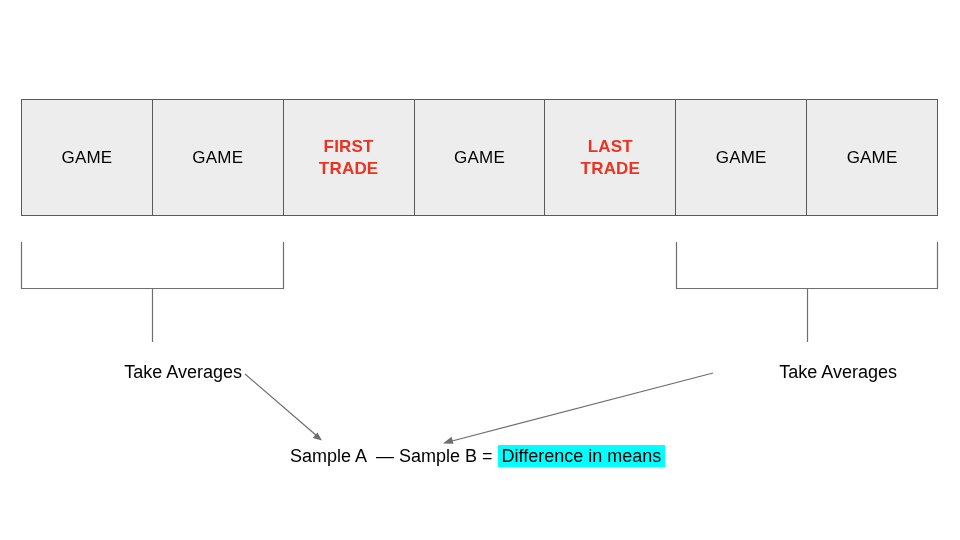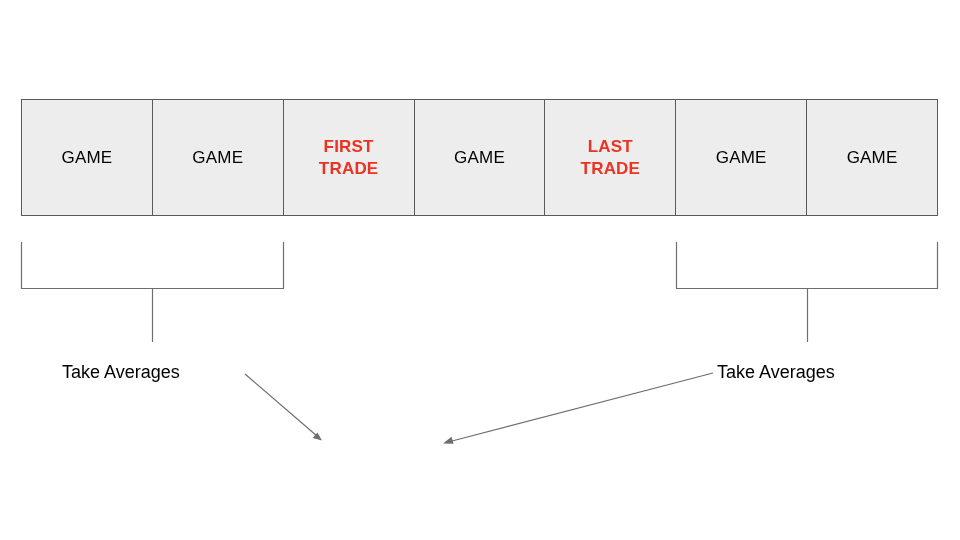--- a/index.html
+++ b/index.html
@@ -59,21 +59,21 @@
     stroke: var(--line, #6e6e6e);
     stroke-width: 1.2;
   }
   svg.overlay .head { fill: var(--line, #6e6e6e); stroke: none; }
 
   
   .take-averages {
     position: absolute;
     top: 361px;
     width: 180px;
-    text-align: left;
+    text-align: right;
     font-size: 18px;
     line-height: 23px;
     color: var(--text, #000000);
   }
   .take-averages.left  { left: 62px; }
   .take-averages.right { left: 717px; }
 
   .equation {
     position: absolute;
     left: 290px;
@@ -131,14 +131,15 @@
     </g>
     <g>
       <path class="stroke" d="M713,373 L452,441"></path>
       <polygon class="head" points="443,443.5 451.5,436.8 453.6,443.8"></polygon>
     </g>
   </svg>
 
   <div class="take-averages left">Take Averages</div>
   <div class="take-averages right">Take Averages</div>
 
+  <div class="equation"><span>Sample A  — Sample B = </span><span class="hl">Difference in means</span></div>
 
 </div>
 
 </body></html>

